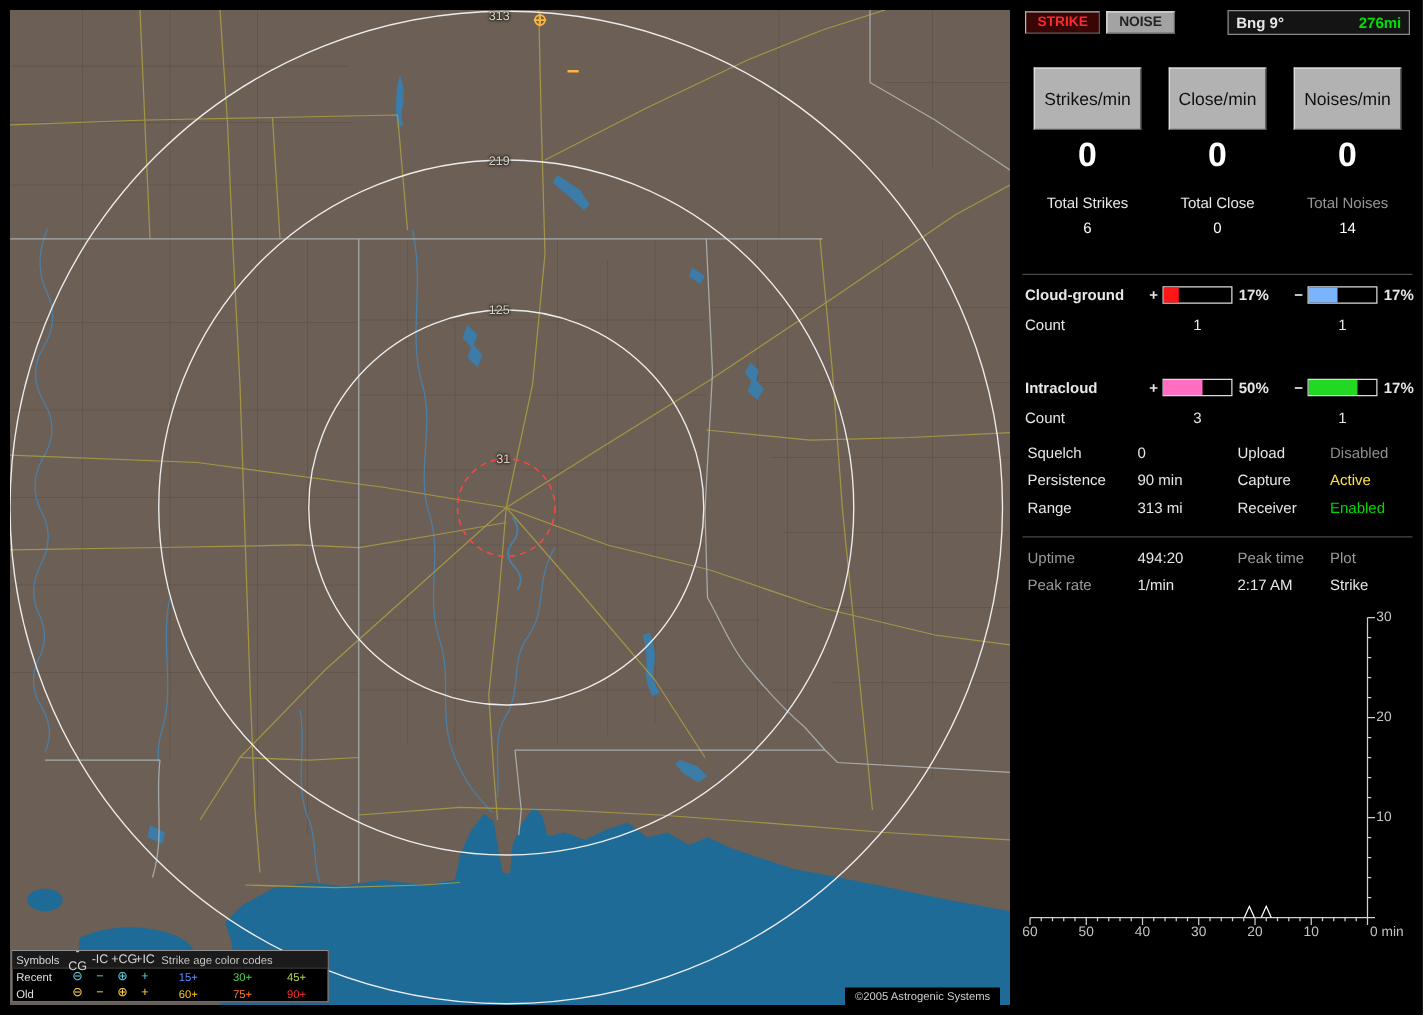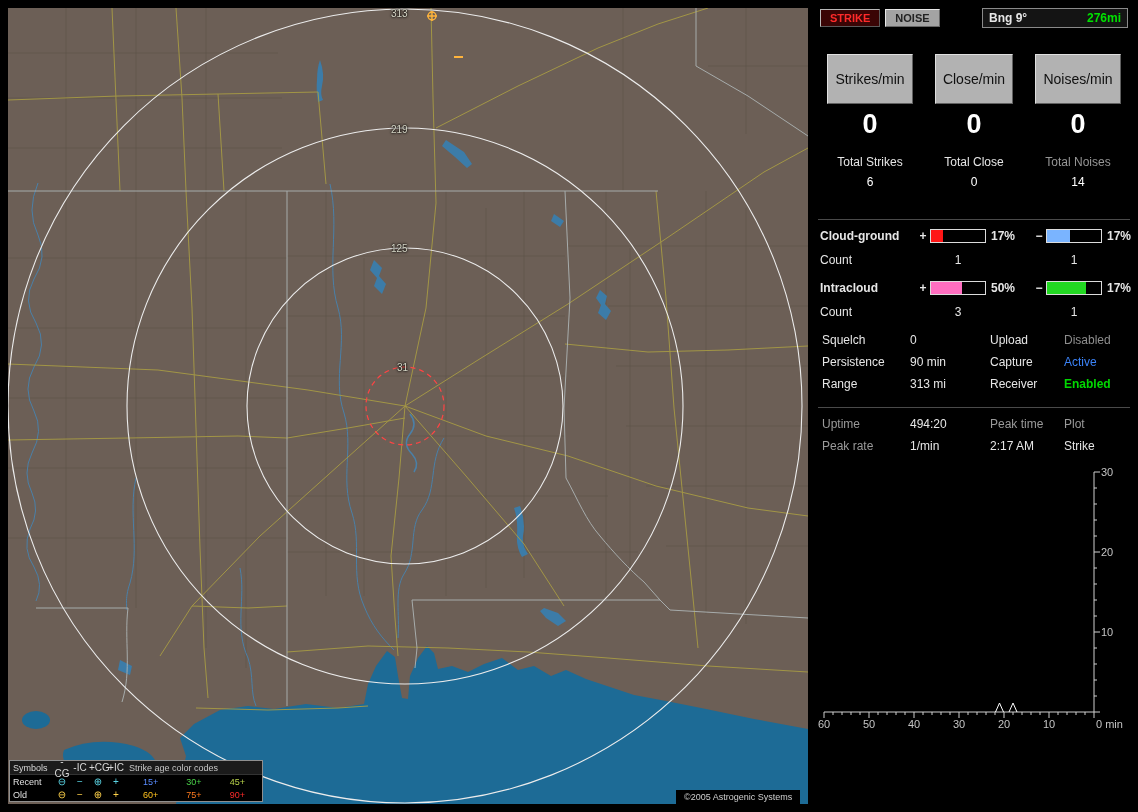--- a/index.html
+++ b/index.html
@@ -240,21 +240,21 @@
   <div class="count-row">
     <span>Count</span>
     <span></span>
     <span class="cnt">1</span>
     <span></span>
       <span></span>
     <span class="cnt">1</span>
     <span></span>
   </div>
 
-  <div class="dist-row" style="margin-top:4px">
+  <div class="dist-row" style="margin-top:26px">
     <span class="dist-label">Intracloud</span>
     <span class="sign">+</span>
     <span class="bar">
         <div style="width: 58%; background: rgb(255, 110, 192);"></div>
       </span>
     <span class="pct">50%</span>
     <span class="sign">−</span>
     <span class="bar">
         <div style="width: 72%; background: rgb(34, 216, 34);"></div>
       </span>
@@ -273,26 +273,26 @@
 
   <div class="grid4">
     <span>Squelch</span>
     <span>0</span>
     <span>Upload</span>
     <span style="color: rgb(142, 142, 142);">Disabled</span>
 
     <span>Persistence</span>
     <span>90 min</span>
     <span>Capture</span>
-    <span style="color: #3b82f6;">Active</span>
+    <span style="color: #fde047;">Active</span>
 
     <span>Range</span>
     <span>313 mi</span>
     <span>Receiver</span>
-    <span style="color: rgb(0, 216, 0); font-weight: bold;">Enabled</span>
+    <span style="color: rgb(0, 216, 0);">Enabled</span>
   </div>
 
   <div class="sep" style="margin-top:16px"></div>
 
   <div class="grid4">
     <span class="lbl">Uptime</span>
     <span>494:20</span>
     <span class="lbl">Peak time</span>
     <span class="lbl">Plot</span>
 

